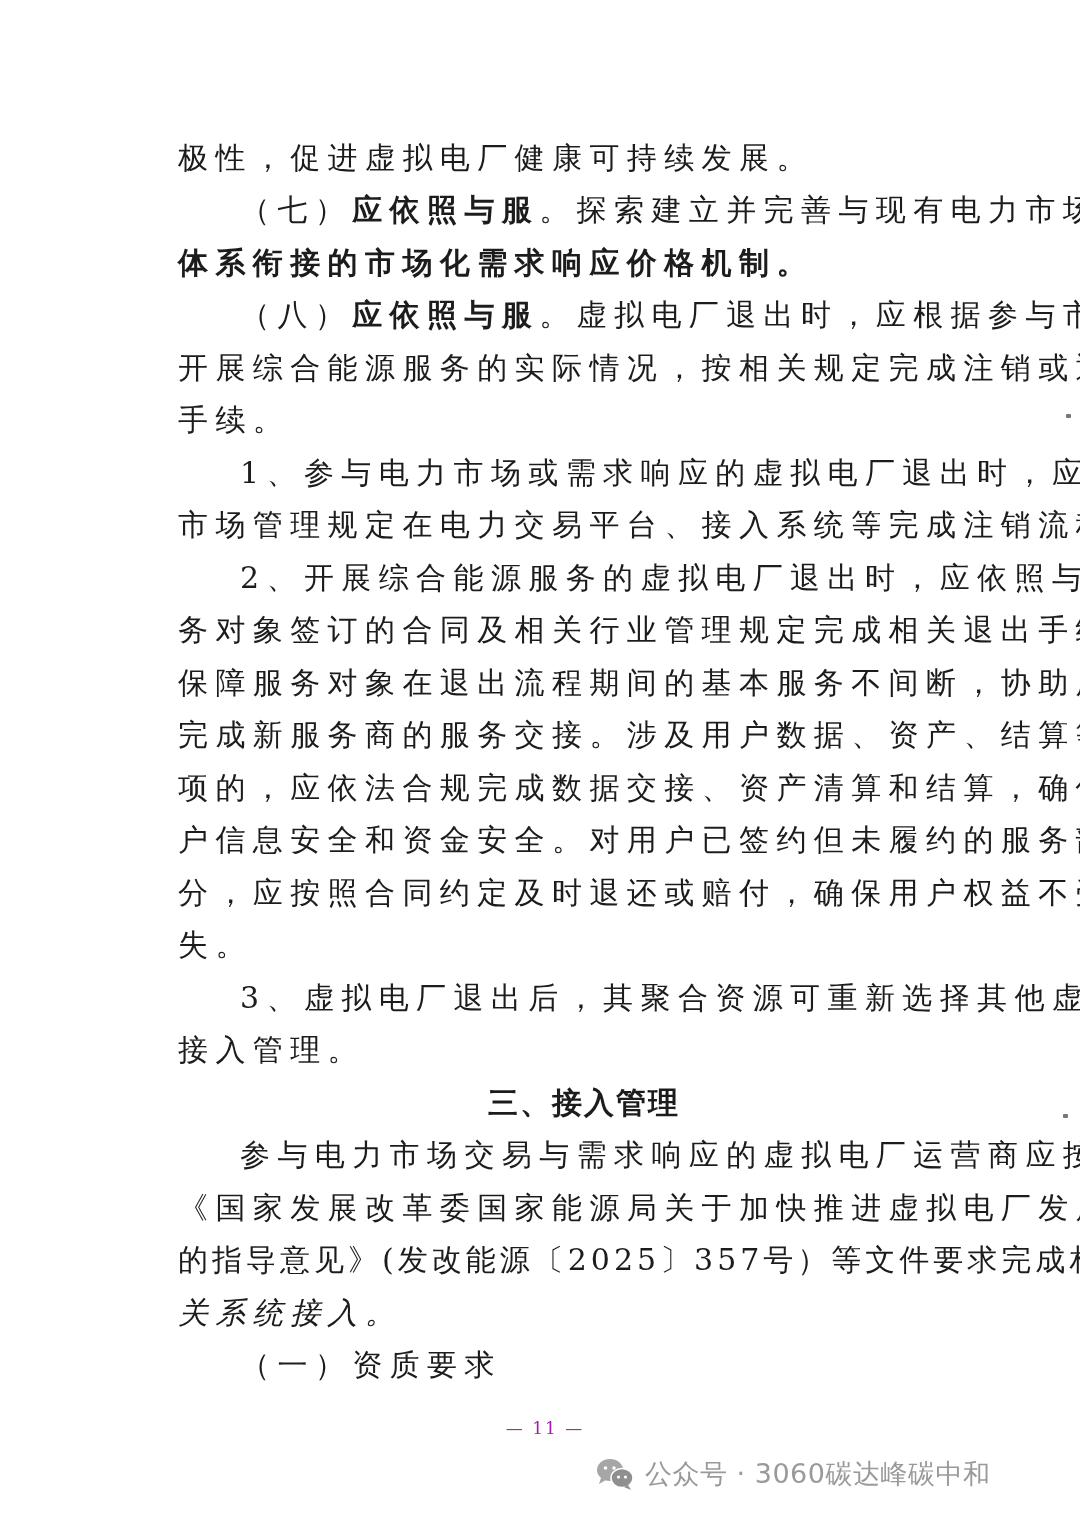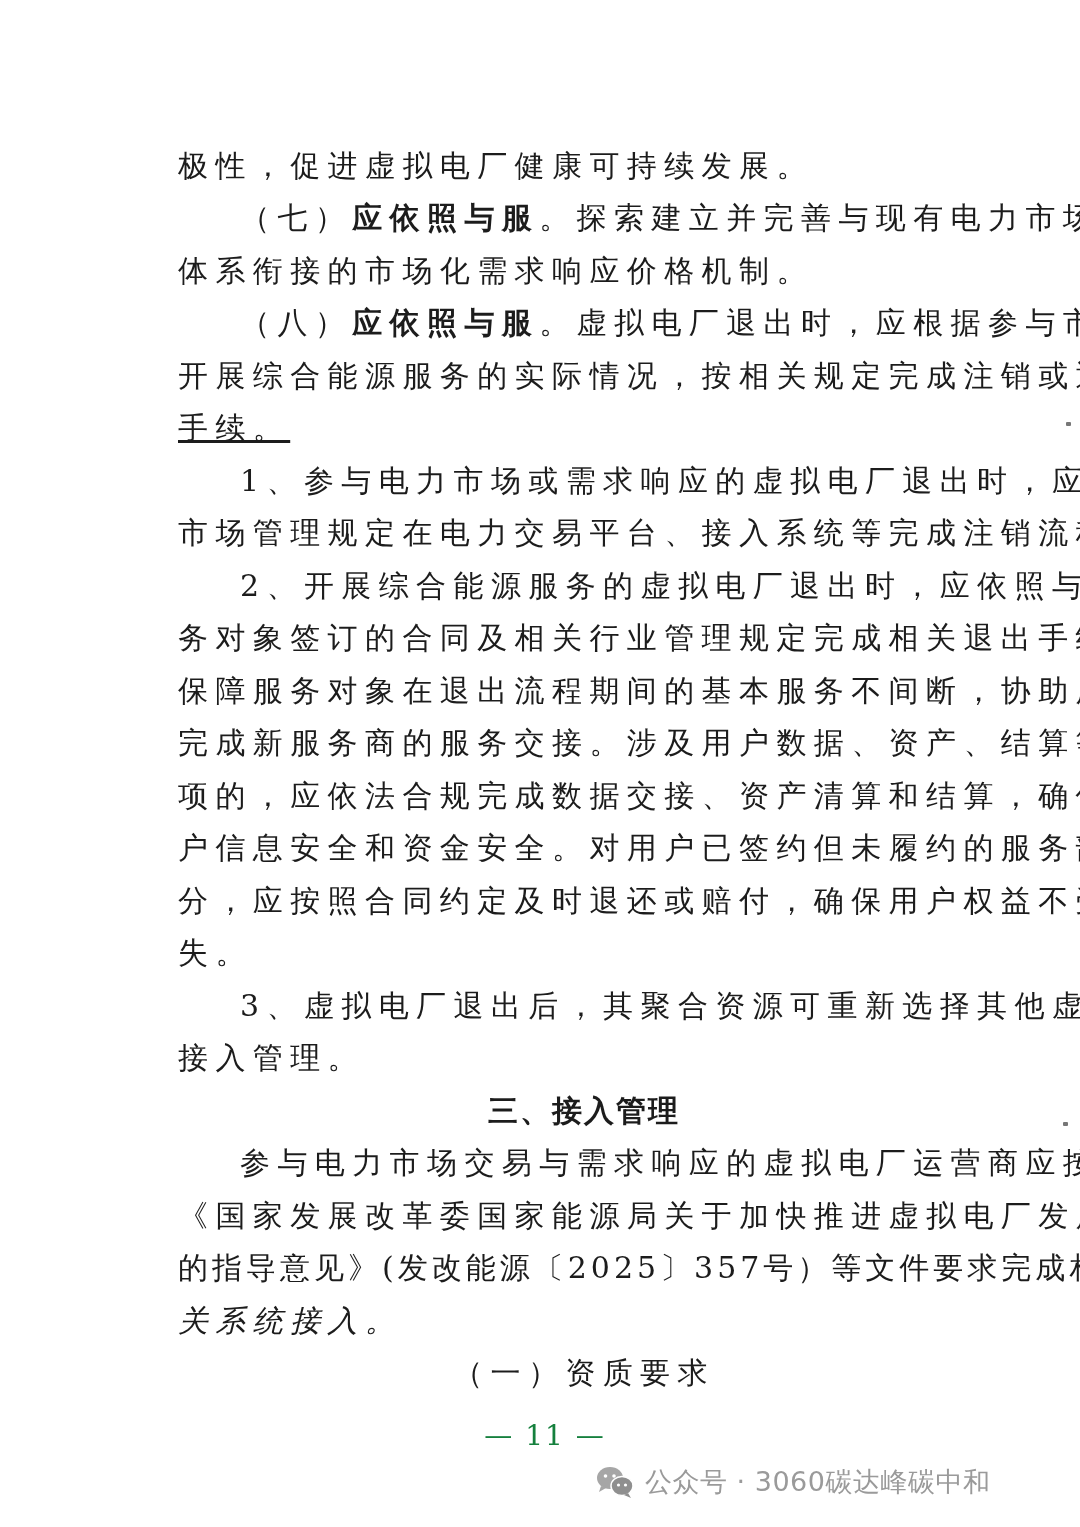--- a/index.html
+++ b/index.html
@@ -7,21 +7,21 @@
       width: 1080px;
       height: 1527px;
       background: #ffffff;
       position: relative;
       overflow: hidden;
       font-family: "DejaVu Serif", "Liberation Serif", serif;
       color: #1c1c1c;
     }
     .page {
       position: absolute;
-      left: 0; top: 8px;
+      left: 0; top: 0;
       width: 1080px; height: 1210px;
     }
     .line {
       position: absolute;
       left: 178px;
       width: 750px;
       font-size: 30px;
       line-height: 40px;
       height: 40px;
       white-space: nowrap;
@@ -33,23 +33,23 @@
     .heading {
       letter-spacing: 2px;
       text-align: center;
     }
     .page-number {
       position: absolute;
       left: 480px;
       top: 1410px;
       width: 130px;
       text-align: center;
-      font-size: 28px;
+      font-size: 17px;
       line-height: 36px;
-      color: #15803d;
+      color: #a21caf;
       letter-spacing: 2px;
     }
     .watermark {
       position: absolute;
       left: 595px;
       top: 1456px;
       height: 40px;
       display: flex;
       align-items: flex-start;
       font-family: "DejaVu Sans", "Liberation Sans", sans-serif;
@@ -75,33 +75,33 @@
 <div class="page">
 
   <div class="line" style="top:138px;">
     <span>极性，促进虚拟电厂健康可持续发展。</span>
   </div>
 
   <div class="line indent" style="top:190px;">
     <span>（七）</span><span class="b">应依照与服</span><span>。探索建立并完善与现有电力市场价格</span>
   </div>
 
-  <div class="line" style="top:243px;">
+  <div class="line" style="top:243px;font-weight:bold;">
     <span>体系衔接的市场化需求响应价格机制。</span>
   </div>
 
   <div class="line indent" style="top:295px;">
     <span>（八）</span><span class="b">应依照与服</span><span>。虚拟电厂退出时，应根据参与市场或</span>
   </div>
 
   <div class="line" style="top:348px;">
     <span>开展综合能源服务的实际情况，按相关规定完成注销或退出</span>
   </div>
 
-  <div class="line" style="top:400px;text-decoration:underline;">
+  <div class="line" style="top:400px;">
     <span>手续。</span>
   </div>
 
   <div class="line indent" style="top:453px;">
     <span>1、参与电力市场或需求响应的虚拟电厂退出时，应按</span>
   </div>
 
   <div class="line" style="top:505px;">
     <span>市场管理规定在电力交易平台、接入系统等完成注销流程。</span>
   </div>
@@ -159,21 +159,21 @@
   </div>
 
   <div class="line" style="top:1240px;letter-spacing:4px;">
     <span>的指导意见》(发改能源〔2025〕357号）等文件要求完成相</span>
   </div>
 
   <div class="line" style="top:1293px;font-style:italic;">
     <span>关系统接入。</span>
   </div>
 
-  <div class="line indent" style="top:1345px;text-align:center;">
+  <div class="line indent" style="top:1345px;">
     <span>（一）资质要求</span>
   </div>
 
   <div class="page-number">— 11 —</div>
 
   <div class="margin-mark" style="left:1066px; top:414px;"></div>
   <div class="margin-mark" style="left:1063px; top:1114px;"></div>
 
   <div class="watermark">
     <span class="wechat-icon">

